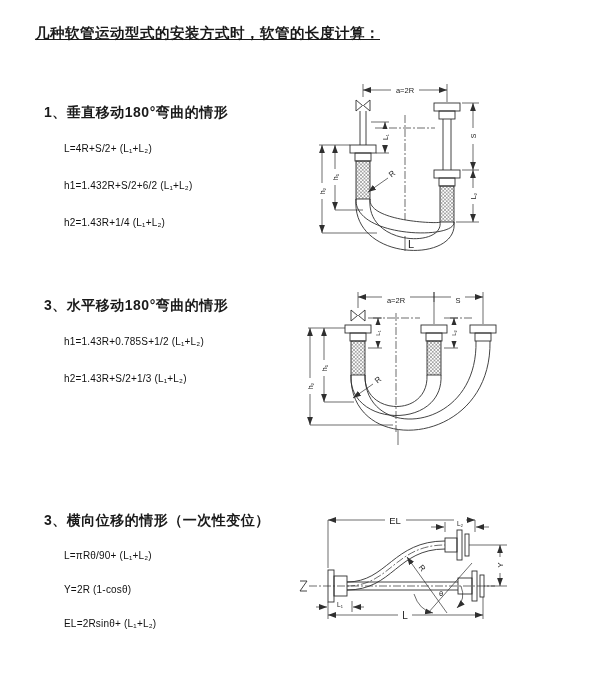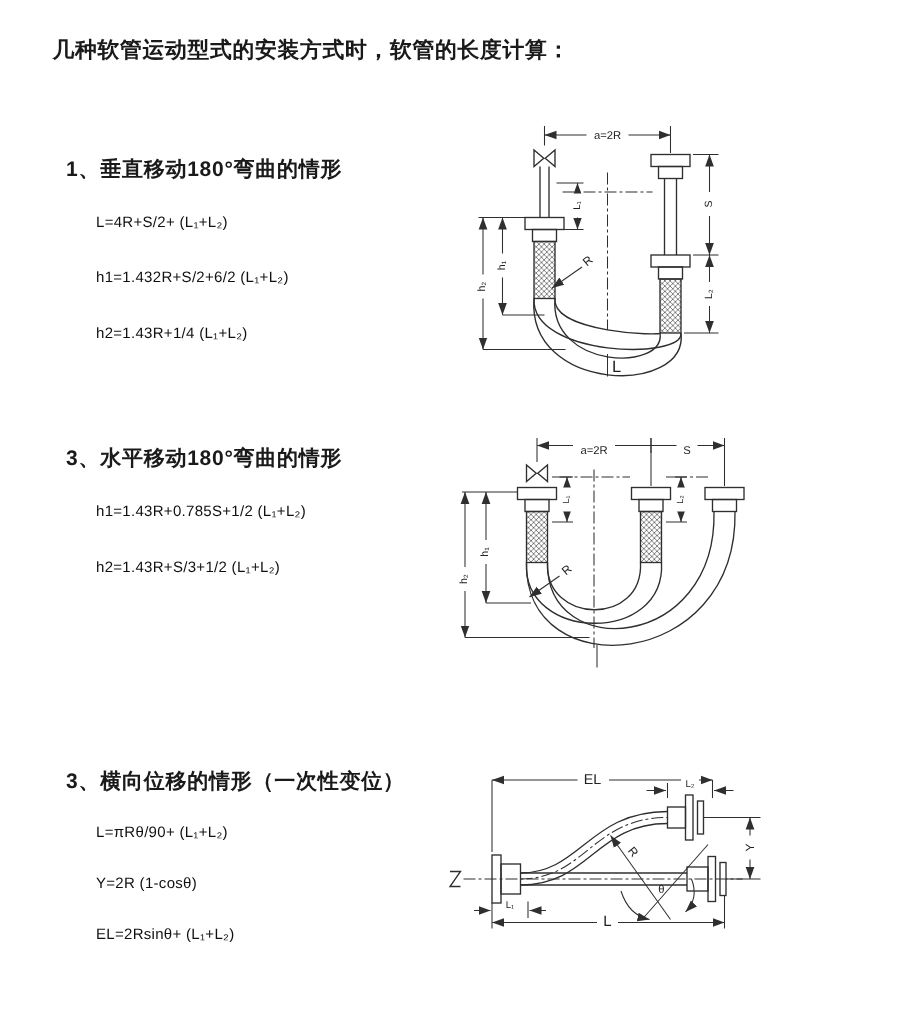--- a/index.html
+++ b/index.html
@@ -3,21 +3,21 @@
 <meta charset="utf-8">
 <style>
   html,body{margin:0;padding:0;}
   body{
     width:600px;height:675px;position:relative;overflow:hidden;
     background:#ffffff;color:#161616;
     font-family:"Liberation Sans","DejaVu Sans",sans-serif;
   }
   .doc-title{
     position:absolute;left:35px;top:24px;
-    font-size:14.5px;font-weight:bold;letter-spacing:.5px;color:#1a1a1a;
+    font-size:14.5px;font-weight:bold;letter-spacing:.5px;color:#1a1a1a;text-decoration:underline;
   }
   .sec{position:absolute;left:44px;}
   .sec-heading{font-size:14px;font-weight:bold;letter-spacing:.5px;color:#1a1a1a;}
   .formulas{margin-top:8px;padding-left:20px;}
   .formulas .f{height:37px;display:flex;align-items:center;font-size:10px;color:#101010;letter-spacing:.2px;}
   .sec.s3 .formulas .f{height:34px;}
   .diag{position:absolute;}
   .diag text{font-family:"Liberation Sans","DejaVu Sans",sans-serif;fill:#222;stroke:none;}
 </style>
 </head>
@@ -31,21 +31,21 @@
     <div class="f">L=4R+S/2+ (L₁+L₂)</div>
     <div class="f">h1=1.432R+S/2+6/2 (L₁+L₂)</div>
     <div class="f">h2=1.43R+1/4 (L₁+L₂)</div>
   </div>
 </div>
 
 <div class="sec" style="top:297px">
   <div class="sec-heading">3、水平移动180°弯曲的情形</div>
   <div class="formulas">
     <div class="f">h1=1.43R+0.785S+1/2 (L₁+L₂)</div>
-    <div class="f">h2=1.43R+S/3+1/2 (L₁+L₂)</div>
+    <div class="f">h2=1.43R+S/2+1/3 (L₁+L₂)</div>
   </div>
 </div>
 
 <div class="sec s3" style="top:512px">
   <div class="sec-heading">3、横向位移的情形（一次性变位）</div>
   <div class="formulas">
     <div class="f">L=πRθ/90+ (L₁+L₂)</div>
     <div class="f">Y=2R (1-cosθ)</div>
     <div class="f">EL=2Rsinθ+ (L₁+L₂)</div>
   </div>

